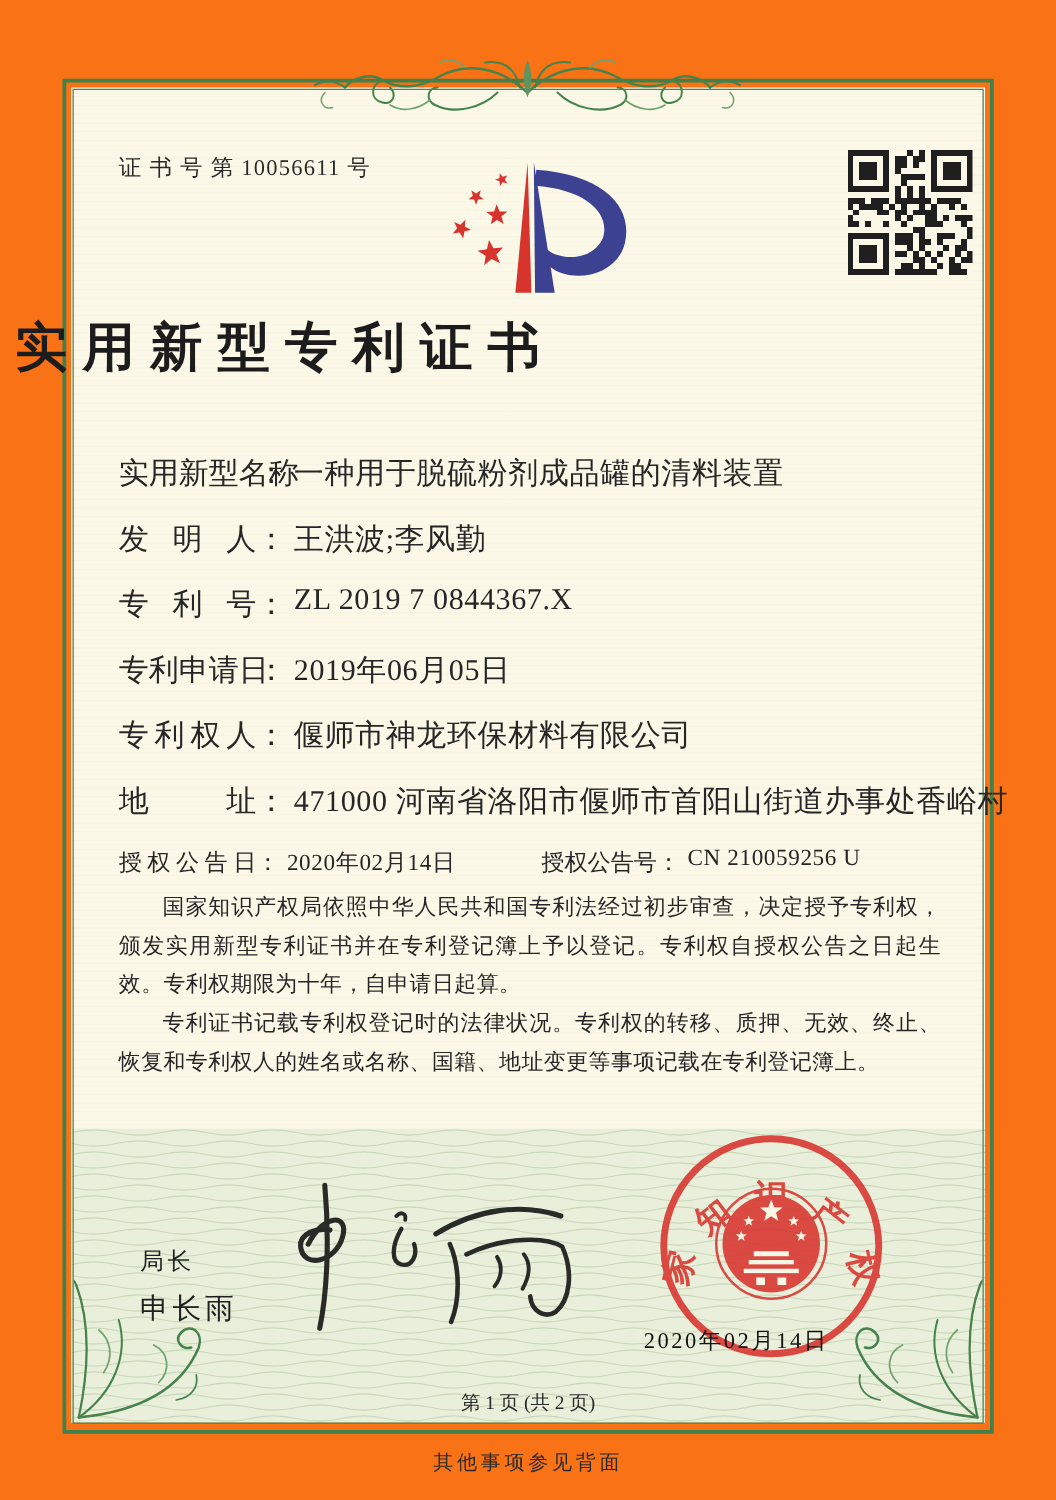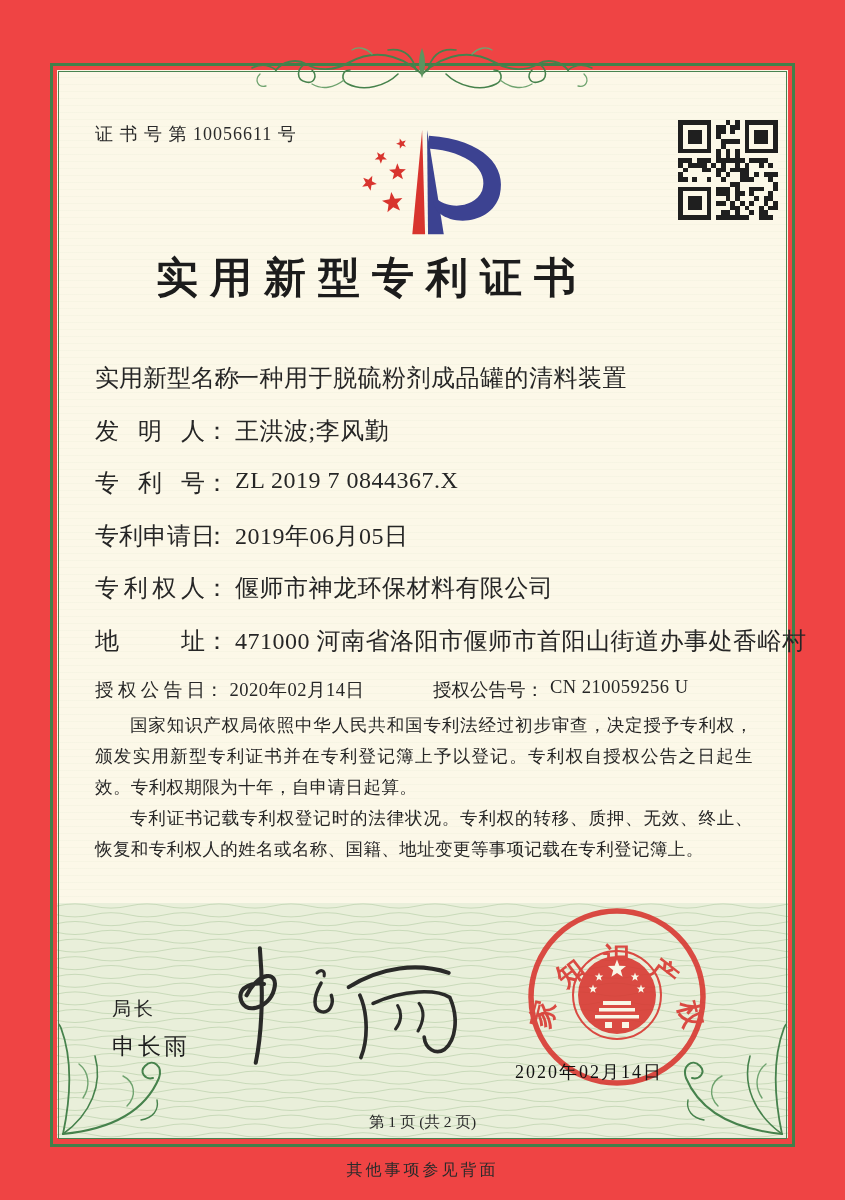--- a/index.html
+++ b/index.html
@@ -1,19 +1,19 @@
 <!DOCTYPE html>
 <html><head>
 <meta charset="utf-8">
 <style>
   * { margin:0; padding:0; box-sizing:border-box; }
   body { background:#e8e6dd; font-family:"Liberation Serif","DejaVu Serif",serif; }
   .page{
     position:relative; width:845px; height:1200px; margin:0 auto;
-    background:#ef4444; overflow:hidden; color:#222;
+    background:#f97316; overflow:hidden; color:#222;
   }
   
   .inner-paper{
     position:absolute; left:57px; top:70px; width:731px; height:1068px;
     background:#fcf8e8;
     background-image:repeating-linear-gradient(180deg, rgba(150,180,140,.05) 0 1px, transparent 1px 7px);
   }
   
   .band{ position:absolute; left:57px; top:903px; width:731px; height:235px; background:#e9efda; overflow:hidden;}
   .band svg{ display:block; }
@@ -25,21 +25,21 @@
   .frame-inner{
     position:absolute; left:58px; top:71px; width:729px; height:1068px;
     border:1.5px solid #488350; pointer-events:none;
   }
   .orn{ position:absolute; pointer-events:none; }
   
   .cert-no{ position:absolute; left:95px; top:122px; font-size:18px; letter-spacing:1px; color:#2a2a2a; }
   .logo{ position:absolute; left:330px; top:124px; width:200px; height:118px; }
   .qr{ position:absolute; left:678px; top:120px; width:100px; height:100px; }
   .title{
-    position:absolute; left:0; top:250px; width:732px; text-align:center;
+    position:absolute; left:0; top:250px; width:732px; text-align:left;
     font-size:42px; font-weight:bold; letter-spacing:12px; color:#1c1c1c; text-indent:12px;
   }
   .fields{ position:absolute; left:95px; top:362px; width:660px; font-size:24px; color:#262626;}
   .frow{ height:52.5px; white-space:nowrap; }
   .flabel{ display:inline-block; width:110px; text-align:justify; text-align-last:justify; vertical-align:top;}
   .fcolon{ display:inline-block; vertical-align:top; }
   .fvalue{ display:inline-block; margin-left:6px; letter-spacing:.5px; vertical-align:top;}
   .grant-row{ position:absolute; left:95px; top:677px; width:680px; font-size:18.5px; white-space:nowrap; color:#262626;}
   .grant-no{ position:absolute; left:338px; top:0; }
   .body-text{ position:absolute; left:95px; top:710px; width:658px; font-size:17.5px; line-height:31px;

